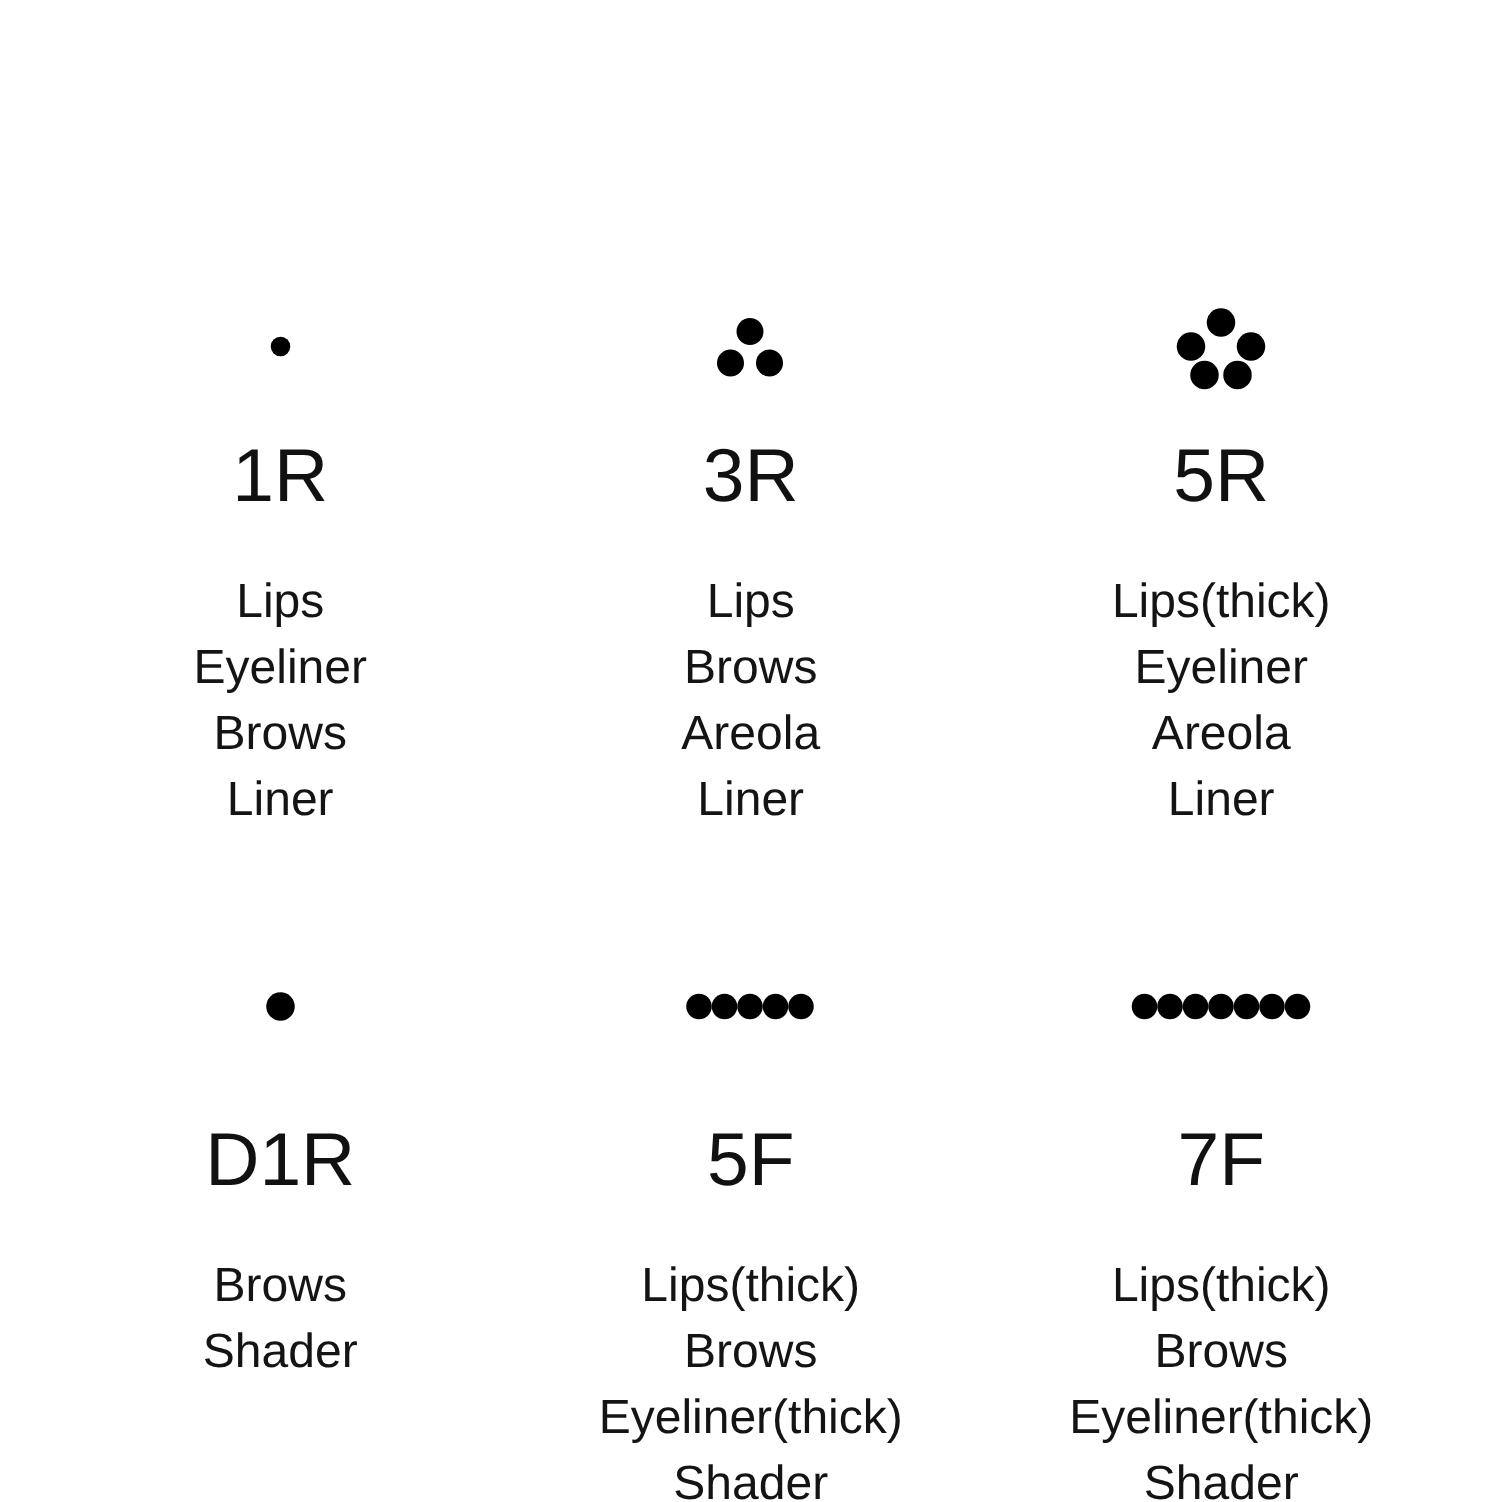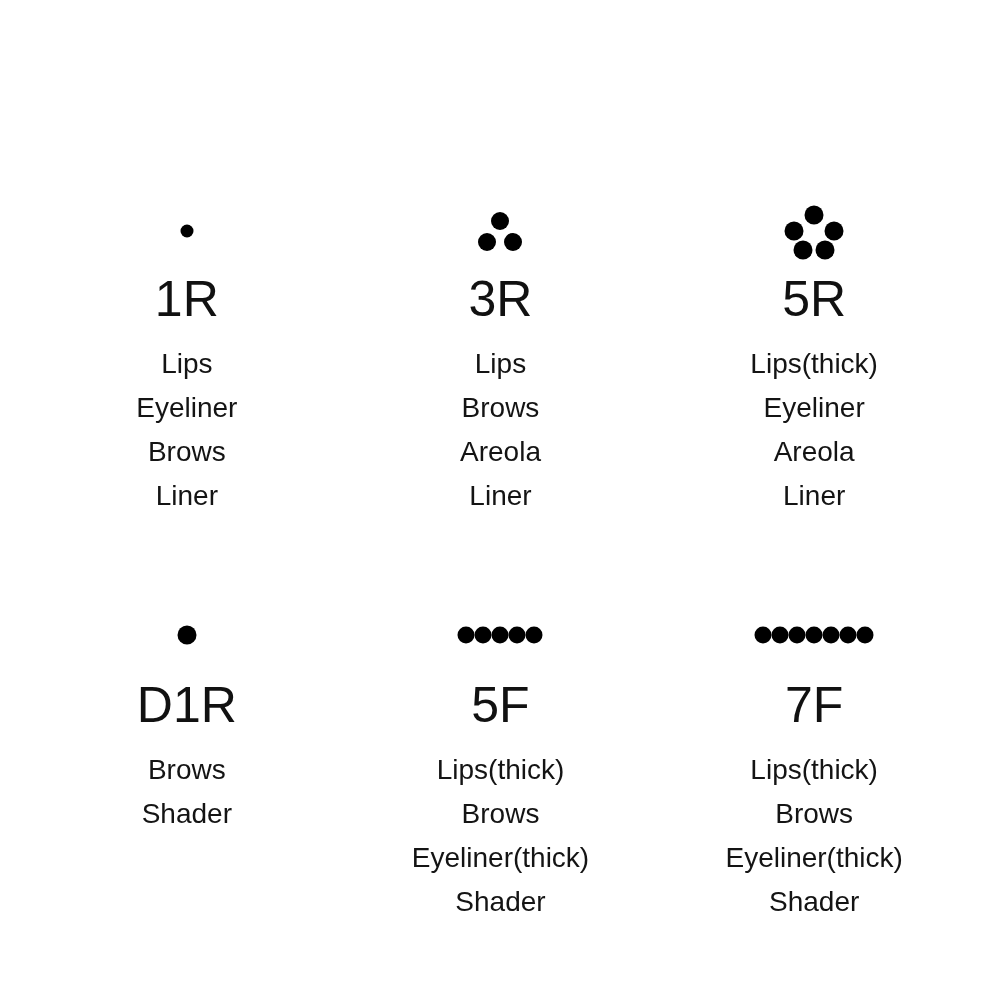--- a/index.html
+++ b/index.html
@@ -46,20 +46,21 @@
     display: grid;
     grid-template-columns: repeat(3, 1fr);
     grid-template-rows: auto auto;
     row-gap: 86px;
   }
 
   .needle-card {
     display: flex;
     flex-direction: column;
     align-items: center;
+    gap: 18px;
   }
 
   
   .pattern {
     position: relative;
     width: 150px;
     height: 62px;
     margin: 0 auto;
   }
   .pattern .dot {
@@ -80,29 +81,29 @@
   }
 
   
   .uses {
     list-style: none;
     margin: 18px 0 0 0;
     padding: 0;
     text-align: center;
   }
   .uses li {
-    font-size: 28px;
+    font-size: 32px;
     line-height: 44px;
     font-weight: 400;
     color: #141414;
     white-space: nowrap;
   }
 
   
-  .row-2 .code { margin-top: 14px; }
+  .row-2 .code { margin-top: 28px; }
 </style>
 </head>
 <body>
 
 <div id="infographic">
 
 
   <div class="grid">
 
     <div class="needle-card row-1">

